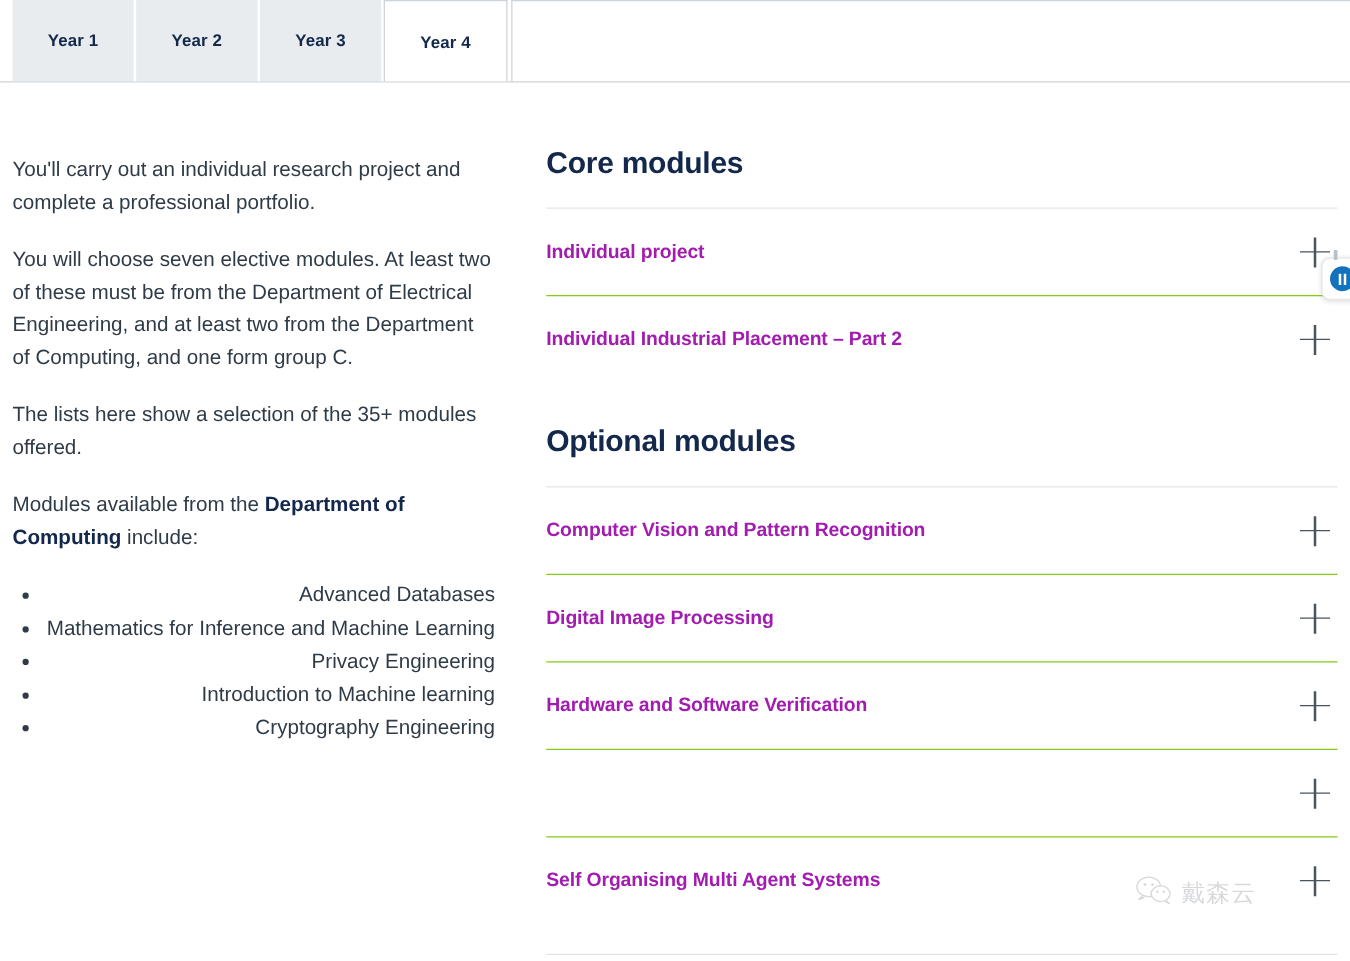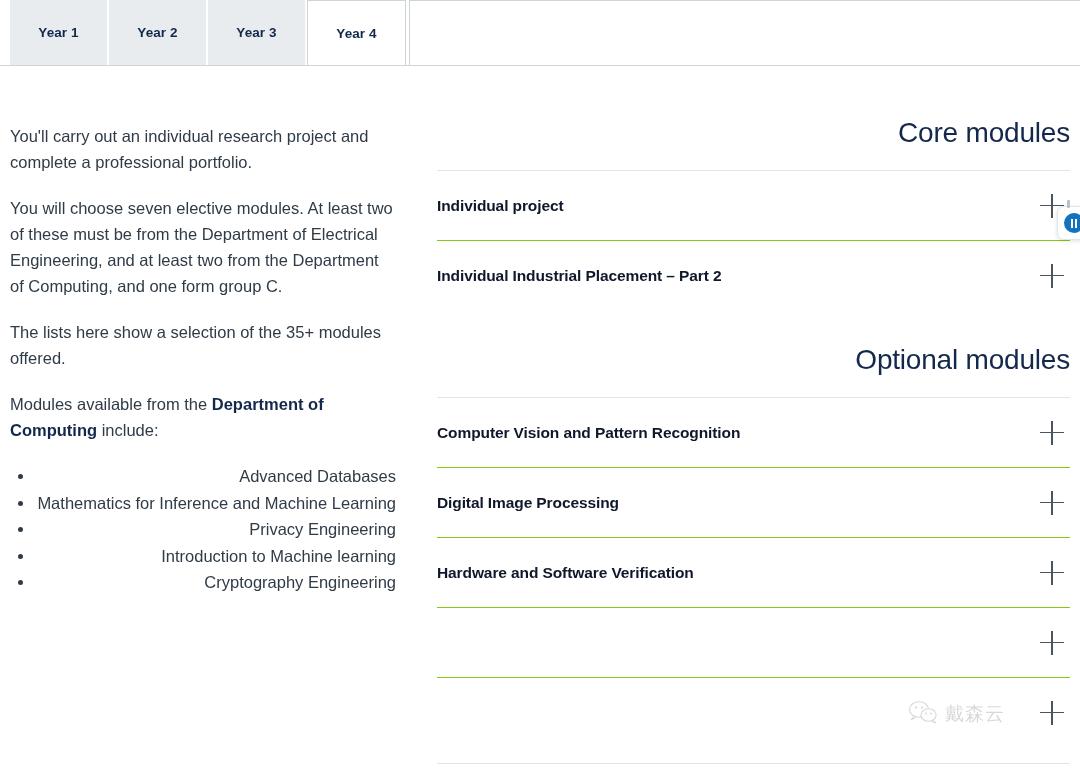--- a/index.html
+++ b/index.html
@@ -109,40 +109,39 @@
     content: "";
     position: absolute;
     left: 8px; top: 11px;
     width: 5px; height: 5px;
     border-radius: 50%;
     background: #2f3b47;
   }
 
   
   .section-title {
-    font-size: 28px;
-    font-weight: normal;
+    font-size: 24px;
+    font-weight: bold;
     color: #13284b;
     letter-spacing: -.2px;
-    text-align: right;
   }
   .acc-list { margin-top: 21px; }
   .acc-row {
     position: relative;
     border-top: 1px solid #84cc16;
     height: 70px;
     display: flex;
     align-items: center;
     cursor: pointer;
   }
   .acc-row.first { border-top: 1px solid #e2e5e8; }
   .acc-label {
     font-size: 15.5px;
     font-weight: bold;
-    color: #0f172a;
+    color: #a21caf;
     letter-spacing: -.1px;
   }
   .acc-plus {
     position: absolute;
     right: 6px; top: 50%;
     transform: translateY(-50%);
     width: 24px; height: 24px;
   }
   .acc-plus::before, .acc-plus::after {
     content: "";
@@ -281,20 +280,21 @@
           <span class="acc-plus"></span>
         </div>
         <div class="acc-row">
           <span class="acc-label">Hardware and Software Verification</span>
           <span class="acc-plus"></span>
         </div>
         <div class="acc-row">
           <span class="acc-plus"></span>
         </div>
         <div class="acc-row">
+          <span class="acc-label">Self Organising Multi Agent Systems</span>
           <span class="acc-plus"></span>
         </div>
       </div>
 
     </div>
   </div>
 
   <div class="bottom-rule"></div>
 
   <div class="pause-widget">

